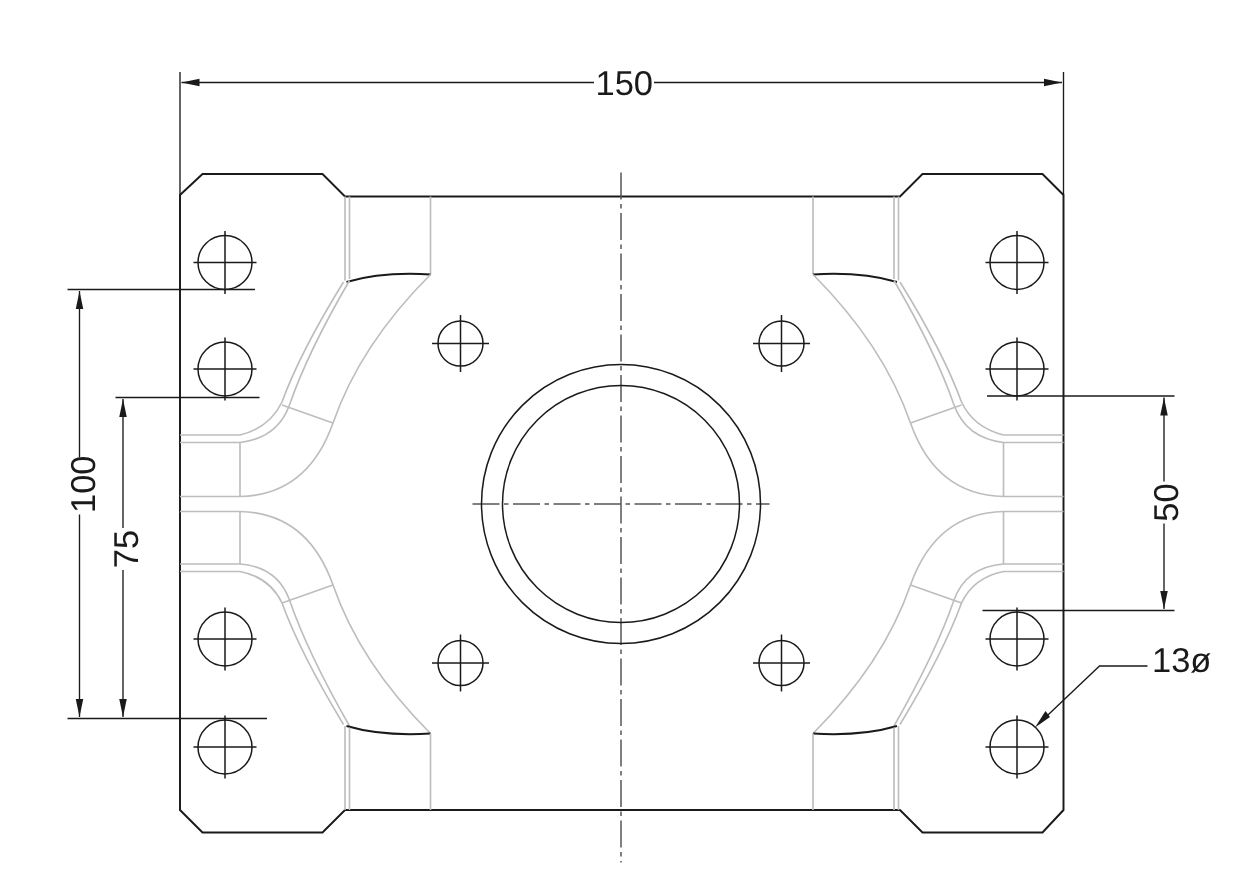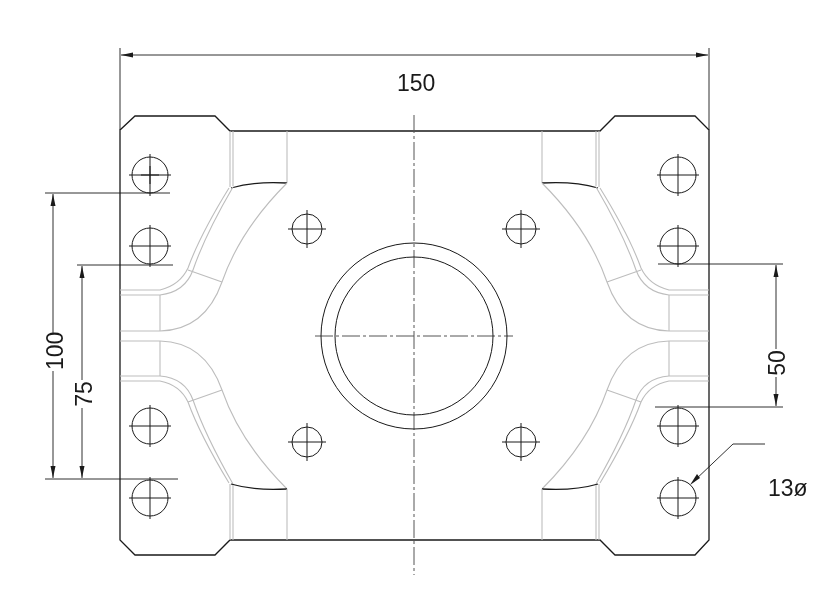--- a/index.html
+++ b/index.html
@@ -4,21 +4,21 @@
   <style>
     html, body { margin: 0; padding: 0; background: #ffffff; }
     body { width: 838px; height: 594px; overflow: hidden; position: relative; font-family: "Liberation Sans", sans-serif; }
     svg { position: absolute; left: 0; top: 0; }
     .outline { fill: none; stroke: #1a1a1a; stroke-width: 1.3; }
     .thin { fill: none; stroke: #1a1a1a; stroke-width: 1; }
     .grey { fill: none; stroke: #bdbdbd; stroke-width: 1.1; }
     .center { fill: none; stroke: #555; stroke-width: 1; stroke-dasharray: 18 3 3 3; }
     .dim { fill: none; stroke: #1a1a1a; stroke-width: 0.9; }
     .arrow { fill: #1a1a1a; }
-    .label-layer { position: absolute; left: 0; top: 0; width: 838px; height: 466px; pointer-events: none; margin-top: 28px; }
+    .label-layer { position: absolute; left: 0; top: 0; width: 838px; height: 466px; pointer-events: none; }
     .dim-label { position: absolute; font-family: "Liberation Sans", sans-serif; font-size: 23px; color: #1a1a1a; background: #fff; line-height: 24px; padding: 0 1px; white-space: nowrap; }
     .rot { transform: rotate(-90deg); transform-origin: center center; }
   </style>
 </head>
 <body>
 
 <svg width="838" height="594" viewBox="0 0 838 594" xmlns="http://www.w3.org/2000/svg">
 
   <path class="outline" d="M120,130 L135,116 L215,116 L230,131 L600,131 L615,116 L695,116 L709,130
        L709,540 L695,555 L615,555 L600,540 L230,540 L215,555 L135,555 L120,540 Z"></path>
@@ -163,14 +163,14 @@
     <polyline class="dim" points="765,444 733,444 693,482"></polyline>
     <polygon class="arrow" points="690,485 697,474 700,478"></polygon>
   </g>
 </svg>
 
 <div class="label-layer">
   <span class="dim-label" style="left:396px; top:43px;">150</span>
   <span class="dim-label rot" style="left:36px; top:312px; width:36px; text-align:center;">100</span>
   <span class="dim-label rot" style="left:70px; top:354px; width:26px; text-align:center;">75</span>
   <span class="dim-label rot" style="left:763px; top:323px; width:26px; text-align:center;">50</span>
-  <span class="dim-label" style="left:767px; top:448px;">13ø</span>
+  <span class="dim-label" style="left:767px; top:428px;">13ø</span>
 </div>
 
 </body></html>

